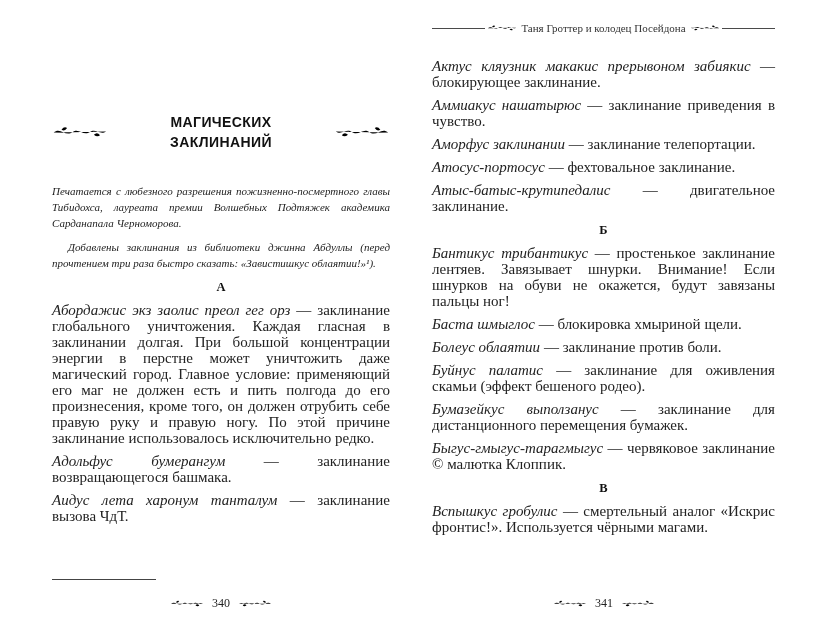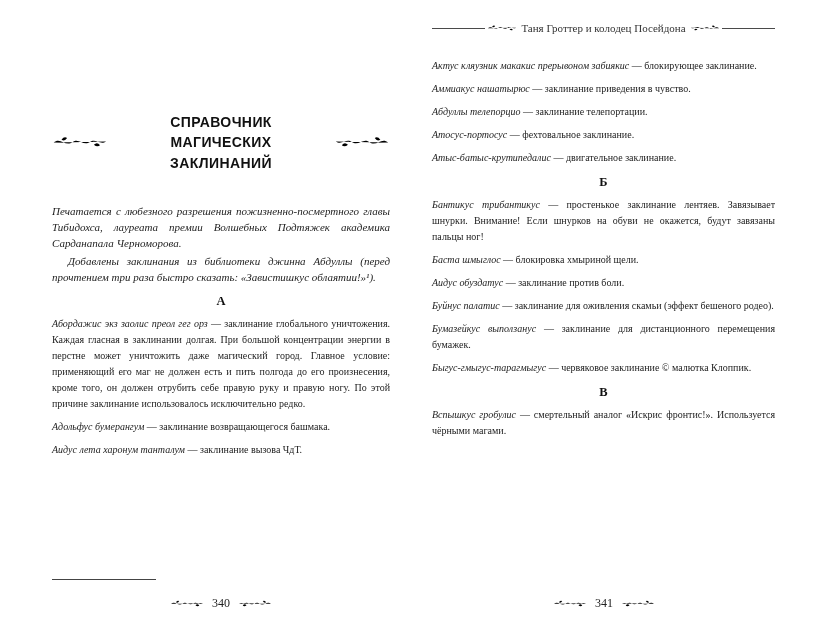--- a/index.html
+++ b/index.html
@@ -37,29 +37,29 @@
     text-align:center;
     font-family:"Liberation Sans", sans-serif;
     font-weight:bold;
     font-size:14px;line-height:1.45;
     letter-spacing:.4px;color:#111;
   }
 
   
   .intro{margin-top:30px;font-style:italic;}
   .intro p{margin:0;text-align:justify;font-size:11px;line-height:16px;}
-  .intro p + p{text-indent:16px;margin-top:2px;}
+  .intro p + p{text-indent:16px;margin-top:8px;}
 
   .letter-head{
     text-align:center;font-weight:bold;font-size:12.5px;
     margin:9px 0 7px 0;color:#111;
   }
   .entry{
     margin:0 0 7px 0;text-align:justify;
-    font-size:10px;line-height:16px;
+    font-size:15px;line-height:16px;
   }
   .entry .spell{font-style:italic;}
 
   .entries-right{margin-top:24px;}
 
   
   .footnote{
     position:absolute;left:52px;right:20px;bottom:44px;
     font-size:10.8px;line-height:14px;color:#222;
   }
@@ -88,21 +88,20 @@
 
 <div class="spread">
 
   <div class="page page-left">
 
     <div class="title-row">
       <svg class="orn vine" width="56" height="18">
           <use href="#vine"></use>
         </svg>
       <div class="title-text">
-        <div>СПРАВОЧНИК</div>
         <div>МАГИЧЕСКИХ ЗАКЛИНАНИЙ</div>
       </div>
       <svg class="orn vine flip" width="56" height="18">
           <use href="#vine"></use>
         </svg>
     </div>
 
     <div class="intro">
       <p>Печатается с любезного разрешения пожизненно-посмертного главы Тибидохса, лауреата премии Волшебных Подтяжек академика Сарданапала Черноморова.</p>
       <p>Добавлены заклинания из библиотеки джинна Абдуллы (перед прочтением три раза быстро сказать: «Завистишкус облаятии!»¹).</p>
@@ -156,21 +155,21 @@
 
       <p class="entry">
         <span class="spell">Актус кляузник макакис прерывоном забиякис</span>
         <span>— блокирующее заклинание.</span>
       </p>
       <p class="entry">
         <span class="spell">Аммиакус нашатырюс</span>
         <span>— заклинание приведения в чувство.</span>
       </p>
       <p class="entry">
-        <span class="spell">Абдуллы телепорцио</span>
+        <span class="spell">Аморфус заклинании</span>
         <span>— заклинание телепортации.</span>
       </p>
       <p class="entry">
         <span class="spell">Атосус-портосус</span>
         <span>— фехтовальное заклинание.</span>
       </p>
       <p class="entry">
         <span class="spell">Атыс-батыс-крутипедалис</span>
         <span>— двигательное заклинание.</span>
       </p>
@@ -179,21 +178,21 @@
 
       <p class="entry">
         <span class="spell">Бантикус трибантикус</span>
         <span>— простенькое заклинание лентяев. Завязывает шнурки. Внимание! Если шнурков на обуви не окажется, будут завязаны пальцы ног!</span>
       </p>
       <p class="entry">
         <span class="spell">Баста шмыглос</span>
         <span>— блокировка хмыриной щели.</span>
       </p>
       <p class="entry">
-        <span class="spell">Аидус обуздатус</span>
+        <span class="spell">Болеус облаятии</span>
         <span>— заклинание против боли.</span>
       </p>
       <p class="entry">
         <span class="spell">Буйнус палатис</span>
         <span>— заклинание для оживления скамьи (эффект бешеного родео).</span>
       </p>
       <p class="entry">
         <span class="spell">Бумазейкус выползанус</span>
         <span>— заклинание для дистанционного перемещения бумажек.</span>
       </p>

